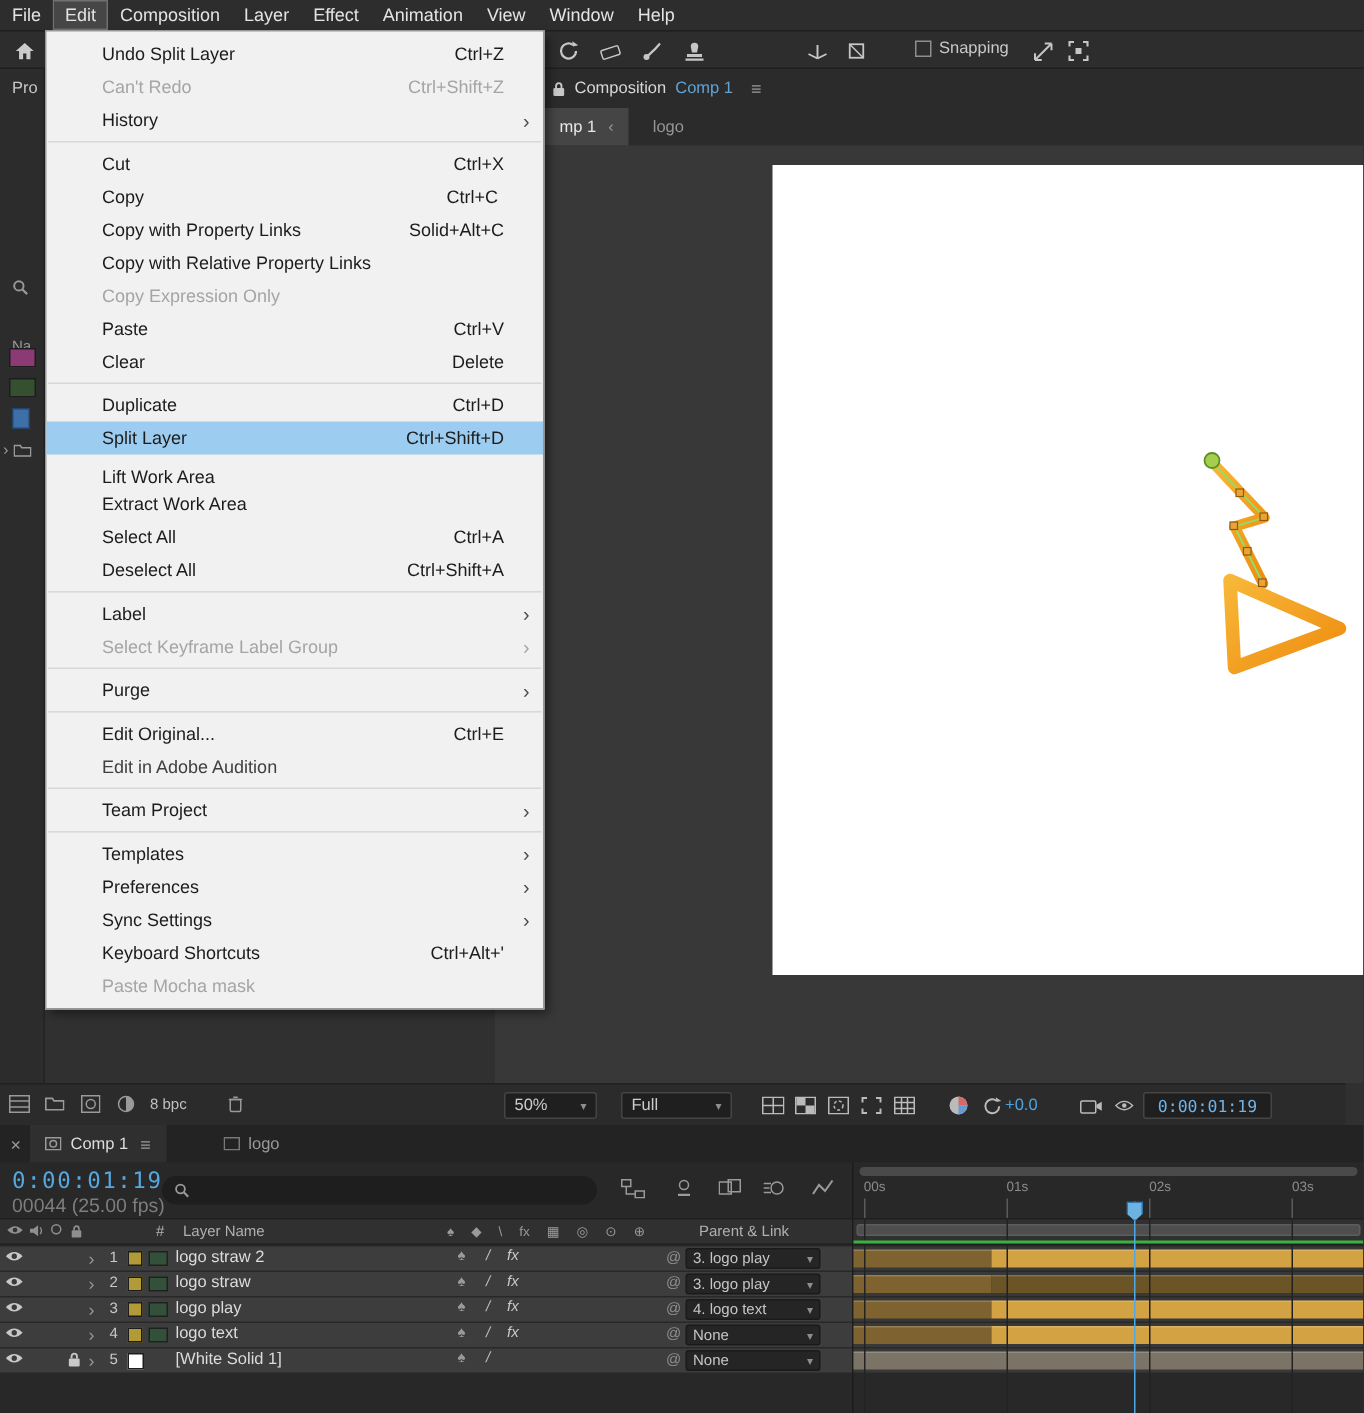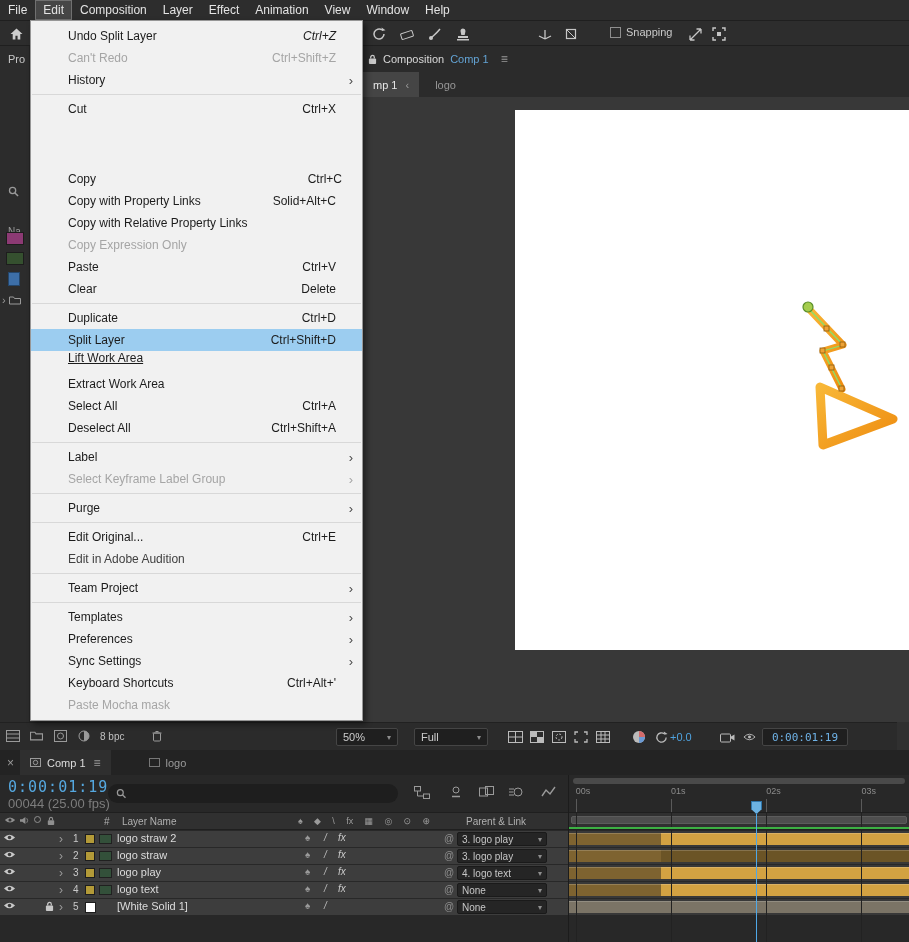--- a/index.html
+++ b/index.html
@@ -643,36 +643,36 @@
         <div class="ph-handle"></div>
       </div>
     </div>
   </div>
 
   <div class="edit-menu" style="position:absolute;left:30px;top:20px;width:333px;background:#f1f1f1;
        border:1px solid #979797;box-shadow:3px 3px 6px rgba(0,0,0,.45);z-index:60;
        padding:4px 0;font-size:12px;color:#1c1c1c;">
       <div class="menu-item" style="height: 22px; display: flex; align-items: center; padding: 0px 10px 0px 37px; position: relative;">
         <span class="lbl" style="flex: 1 1 0%;">Undo Split Layer</span>
-        <span class="sc" style="margin-right: 16px; font-style: italic;">Ctrl+Z</span>
+        <span class="sc" style="margin-right: 16px;">Ctrl+Z</span>
       </div>
       <div class="menu-item" style="height: 22px; display: flex; align-items: center; padding: 0px 10px 0px 37px; position: relative; color: rgb(165, 165, 165);">
         <span class="lbl" style="flex: 1 1 0%;">Can't Redo</span>
         <span class="sc" style="margin-right: 16px;">Ctrl+Shift+Z</span>
       </div>
       <div class="menu-item" style="height: 22px; display: flex; align-items: center; padding: 0px 10px 0px 37px; position: relative;">
         <span class="lbl" style="flex: 1 1 0%;">History</span>
         <span class="sub" style="position: absolute; right: 9px; font-size: 13px; color: rgb(74, 74, 74);">›</span>
       </div>
       <div class="menu-sep" style="height: 1px; background: rgb(216, 216, 216); margin: 3px 1px;"></div>
       <div class="menu-item" style="height: 22px; display: flex; align-items: center; padding: 0px 10px 0px 37px; position: relative;">
         <span class="lbl" style="flex: 1 1 0%;">Cut</span>
         <span class="sc" style="margin-right: 16px;">Ctrl+X</span>
       </div>
-      <div class="menu-item" style="height: 22px; display: flex; align-items: center; padding: 0px 4px 0px 37px; position: relative; margin-top: 48px;">
+      <div class="menu-item" style="height: 22px; display: flex; align-items: center; padding: 0px 14px 0px 37px; position: relative;">
         <span class="lbl" style="flex: 1 1 0%;">Copy</span>
         <span class="sc" style="margin-right: 16px;">Ctrl+C</span>
       </div>
       <div class="menu-item" style="height: 22px; display: flex; align-items: center; padding: 0px 10px 0px 37px; position: relative;">
         <span class="lbl" style="flex: 1 1 0%;">Copy with Property Links</span>
         <span class="sc" style="margin-right: 16px;">Solid+Alt+C</span>
       </div>
       <div class="menu-item" style="height: 22px; display: flex; align-items: center; padding: 0px 10px 0px 37px; position: relative;">
         <span class="lbl" style="flex: 1 1 0%;">Copy with Relative Property Links</span>
       </div>
@@ -689,21 +689,21 @@
       </div>
       <div class="menu-sep" style="height: 1px; background: rgb(216, 216, 216); margin: 3px 1px;"></div>
       <div class="menu-item" style="height: 22px; display: flex; align-items: center; padding: 0px 10px 0px 37px; position: relative;">
         <span class="lbl" style="flex: 1 1 0%;">Duplicate</span>
         <span class="sc" style="margin-right: 16px;">Ctrl+D</span>
       </div>
       <div class="menu-item" style="height: 22px; display: flex; align-items: center; padding: 0px 10px 0px 37px; position: relative; background: rgb(156, 205, 240);">
         <span class="lbl" style="flex: 1 1 0%;">Split Layer</span>
         <span class="sc" style="margin-right: 16px;">Ctrl+Shift+D</span>
       </div>
-      <div class="menu-item" style="height: 22px; display: flex; align-items: flex-start; padding: 0px 10px 0px 37px; position: relative; text-decoration: underline;">
+      <div class="menu-item" style="height: 22px; display: flex; align-items: flex-end; padding: 0px 10px 0px 37px; position: relative;">
         <span class="lbl" style="flex: 1 1 0%;">Lift Work Area</span>
       </div>
       <div class="menu-item" style="height: 22px; display: flex; align-items: center; padding: 0px 10px 0px 37px; position: relative;">
         <span class="lbl" style="flex: 1 1 0%;">Extract Work Area</span>
       </div>
       <div class="menu-item" style="height: 22px; display: flex; align-items: center; padding: 0px 10px 0px 37px; position: relative;">
         <span class="lbl" style="flex: 1 1 0%;">Select All</span>
         <span class="sc" style="margin-right: 16px;">Ctrl+A</span>
       </div>
       <div class="menu-item" style="height: 22px; display: flex; align-items: center; padding: 0px 10px 0px 37px; position: relative;">

